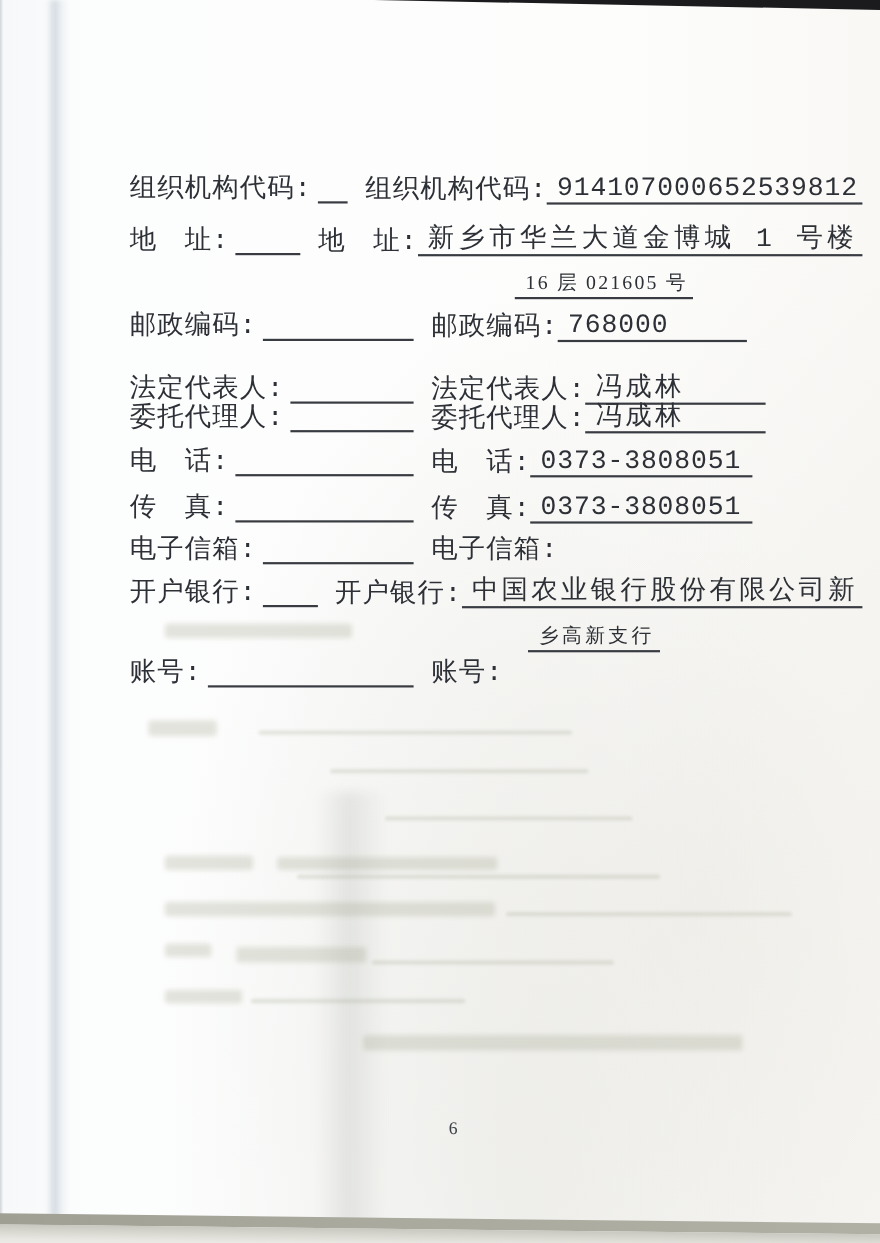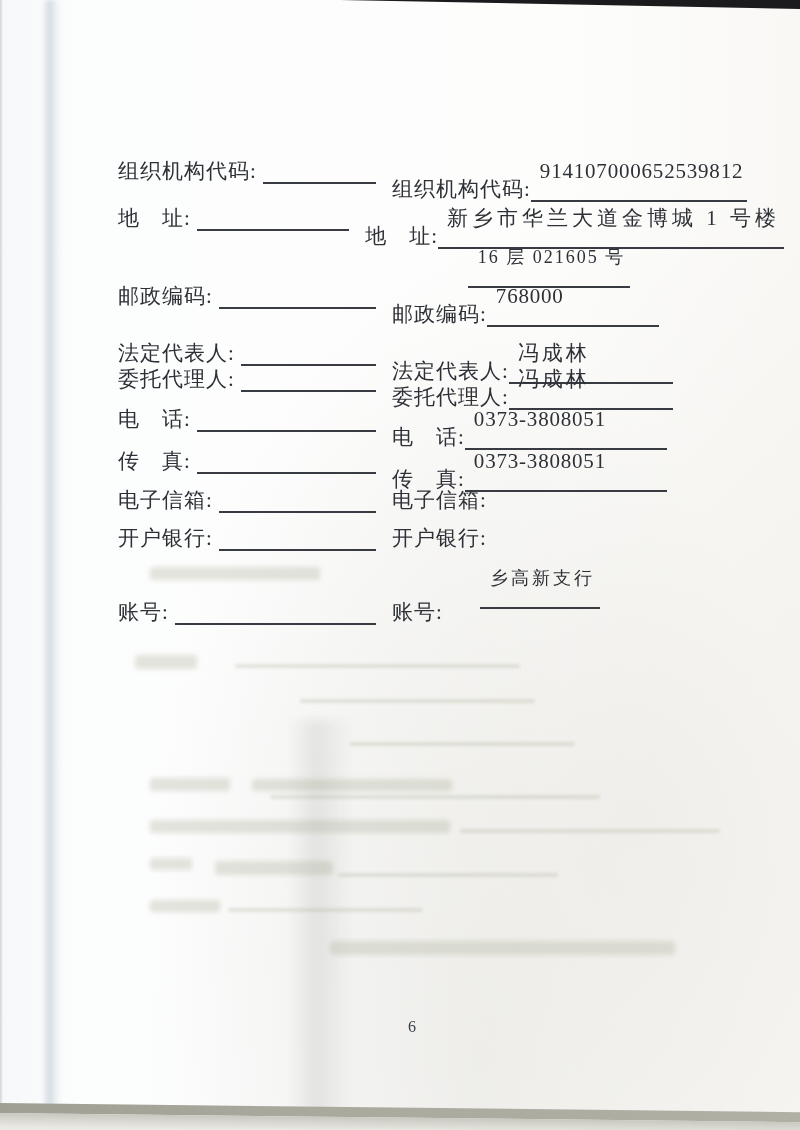--- a/index.html
+++ b/index.html
@@ -47,30 +47,30 @@
   }
   
   .fold-shadow {
     position:absolute; left:288px; top:720px; width:64px; height:400px;
     background:linear-gradient(90deg, rgba(190,192,188,0) 0%, rgba(185,188,184,0.30) 45%, rgba(190,192,188,0) 100%);
     filter:blur(5px);
   }
   
   .row {
     position:absolute; left:118px; width:666px;
-    display:flex; align-items:flex-start;
-    font-size:21px; color:#2d3036; line-height:25px;
-    letter-spacing:1px; white-space:nowrap;
+    display:flex; align-items:center;
+    font-size:24px; color:#2d3036; line-height:25px;
+    letter-spacing:1px; white-space:nowrap;font-family:Liberation Mono, monospace;
   }
   .cell-left { width:258px; display:flex; align-items:flex-end; }
   .blank-line { flex:1; height:25px; border-bottom:2px solid #383b41; margin-left:6px; }
   .cell-right { margin-left:16px; display:flex; align-items:flex-end; }
   .val {
     display:inline-block; border-bottom:2px solid #383b41;
-    padding:0 4px 16px 9px; letter-spacing:0.8px;
+    padding:0 4px 0 9px; letter-spacing:0.8px;
   }
   .row2 { position:absolute; font-size:18px; color:#2d3036; line-height:25px; white-space:nowrap;text-align:center; }
   .v-orgcode  { min-width:186px; }
   .v-addr     { min-width:296px; letter-spacing:4px; }
   .v-addr2    { min-width:162px; letter-spacing:2px; }
   .v-postal   { min-width:172px; }
   .v-legal    { min-width:164px; letter-spacing:3px; }
   .v-agent    { min-width:164px; letter-spacing:3px; }
   .v-phone    { min-width:202px; }
   .v-fax      { min-width:202px; }
@@ -189,20 +189,21 @@
   </div>
 </div>
 
 <div class="row" style="top:526px">
   <div class="cell-left">
     <span class="lbl">开户银行:</span>
     <span class="blank-line"></span>
   </div>
   <div class="cell-right">
     <span class="lbl">开户银行:</span>
+    <span class="val v-bank">中国农业银行股份有限公司新</span>
   </div>
 </div>
 <div class="row2" style="left:480px; top:566px">
   <span class="val v-bank2">乡高新支行</span>
 </div>
 
 <div class="row" style="top:600px">
   <div class="cell-left">
     <span class="lbl">账号:</span>
     <span class="blank-line"></span>

